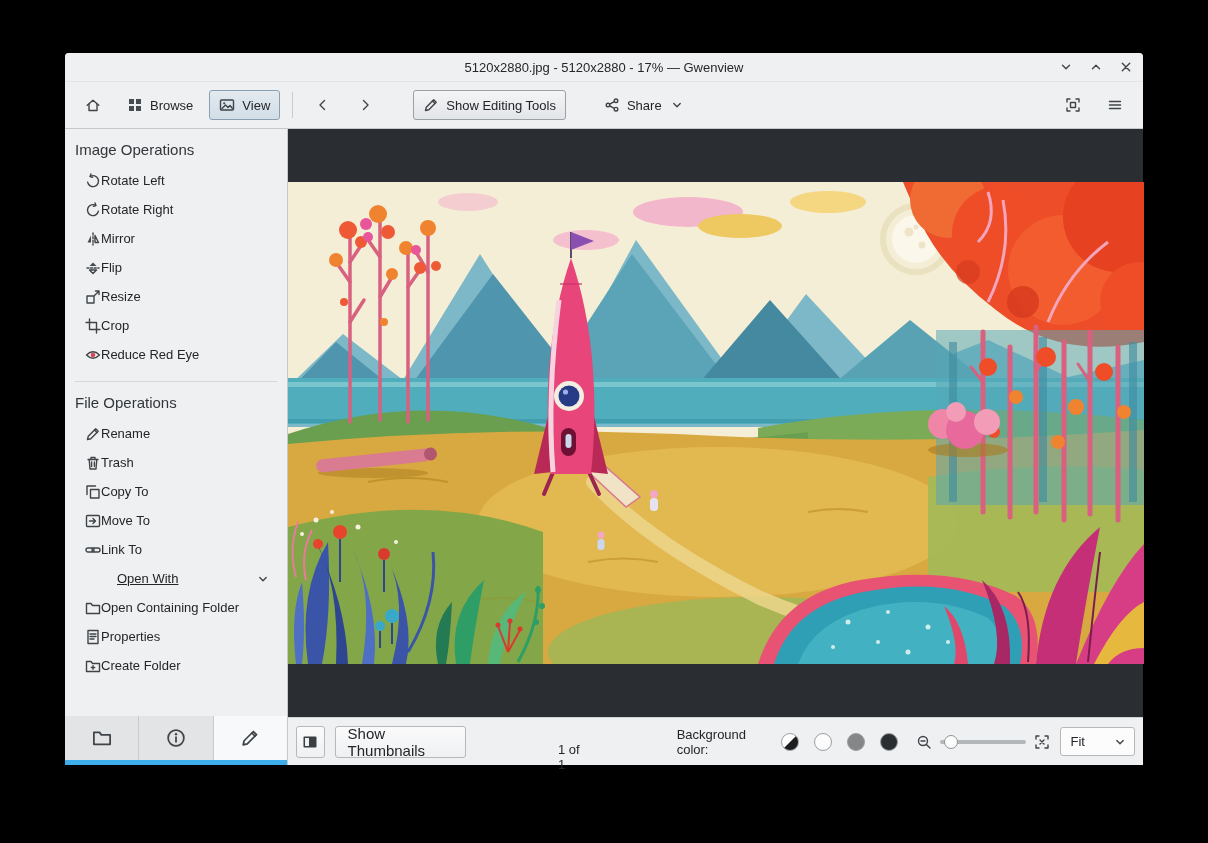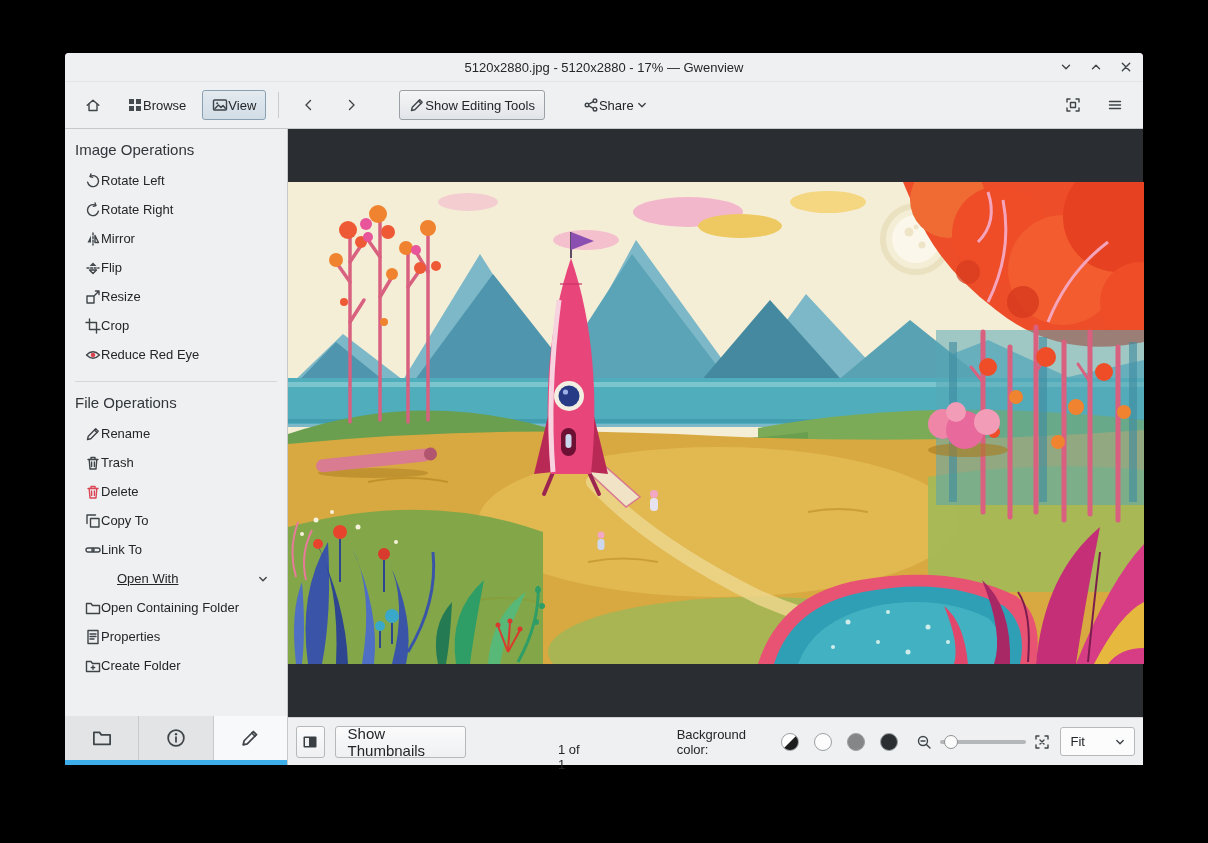--- a/index.html
+++ b/index.html
@@ -9,21 +9,21 @@
     display:flex;flex-direction:column;box-shadow:0 6px 24px rgba(0,0,0,.6);border-radius:4px 4px 0 0;}
   
   .titlebar{height:28px;display:flex;align-items:center;background:#eff0f1;border-radius:4px 4px 0 0;
     border-bottom:1px solid #e2e4e5;position:relative;flex:none;}
   .title{flex:1;text-align:center;font-size:13px;color:#252729;}
   .win-controls{position:absolute;right:6px;top:0;height:28px;display:flex;align-items:center;gap:8px;}
   .wc{width:22px;height:22px;display:flex;align-items:center;justify-content:center;border-radius:3px;}
   
   .toolbar{height:46px;flex:none;display:flex;align-items:center;padding:0 10px;gap:6px;
     border-bottom:1px solid #c6c8ca;background:#eff0f1;}
-  .tbtn{display:flex;align-items:center;padding:6px 9px;border-radius:3px;border:1px solid transparent;
+  .tbtn{display:flex;align-items:center;gap:7px;padding:6px 9px;border-radius:3px;border:1px solid transparent;
     font-size:13px;color:#232629;background:transparent;}
   .tbtn.pressed{background:linear-gradient(#e3eaf0,#d2dde6);border-color:#8aa0b2;}
   .tbtn.checked{background:linear-gradient(#f4f5f6,#e2e5e8);border-color:#9aa0a5;}
   .tsep{width:1px;height:26px;background:#c9cbcd;margin:0 6px;flex:none;}
   .spacer{flex:1;}
   .icon16{width:16px;height:16px;flex:none;}
   .ic{fill:none;stroke:#3f4449;stroke-width:1.4;stroke-linecap:round;stroke-linejoin:round;}
   .danger{stroke:#da4453;}
   
   .body{flex:1;display:flex;min-height:0;}
@@ -236,33 +236,31 @@
             <svg class="icon16" viewBox="0 0 16 16">
               <path class="ic" d="M3 4.5h10"></path>
                 <path class="ic" d="M6 4.5v-2h4v2"></path>
                 <path class="ic" d="M4.2 4.5 5 14h6l.8-9.5"></path>
                 <path class="ic" d="M6.6 7v4.5M9.4 7v4.5"></path>
               </svg>
             <span>Trash</span>
           </div>
           <div class="op-row">
             <svg class="icon16" viewBox="0 0 16 16">
-              <path class="ic danger" d="M3 4.5h10"></path>
-                <path class="ic danger" d="M6 4.5v-2h4v2"></path>
-                <path class="ic danger" d="M4.2 4.5 5 14h6l.8-9.5"></path>
-                <path class="ic danger" d="M6.6 7v4.5M9.4 7v4.5"></path>
-              </svg>
-            <span>Delete</span>
-          </div>
-          <div class="op-row">
-            <svg class="icon16" viewBox="0 0 16 16">
               <rect class="ic" x="5.5" y="5.5" width="8.5" height="8.5"></rect>
                 <path class="ic" d="M10.5 2H2v8.5"></path>
               </svg>
             <span>Copy To</span>
+          </div>
+          <div class="op-row">
+            <svg class="icon16" viewBox="0 0 16 16">
+              <rect class="ic" x="1.5" y="2.5" width="13" height="11" rx="1"></rect>
+                <path class="ic" d="M4.5 8h6M8 5.5 10.5 8 8 10.5"></path>
+              </svg>
+            <span>Move To</span>
           </div>
           <div class="op-row">
             <svg class="icon16" viewBox="0 0 16 16">
               <rect class="ic" x="1" y="6" width="8" height="4" rx="2"></rect>
                 <rect class="ic" x="7" y="6" width="8" height="4" rx="2"></rect>
               </svg>
             <span>Link To</span>
           </div>
           <div class="op-row op-sub">
             <span>Open With</span>

